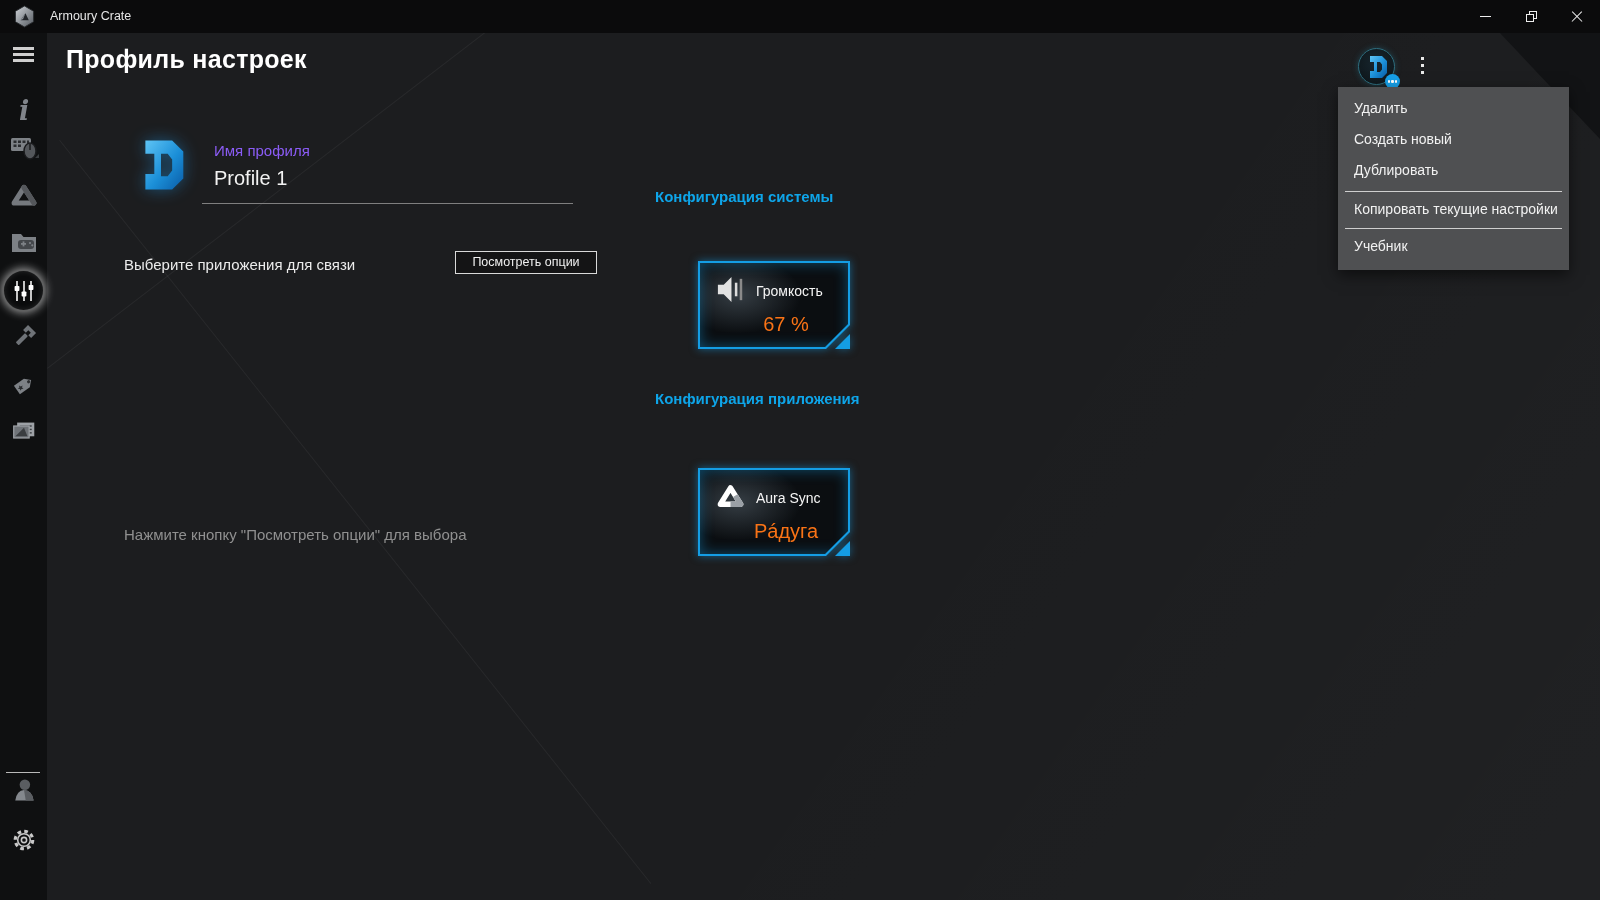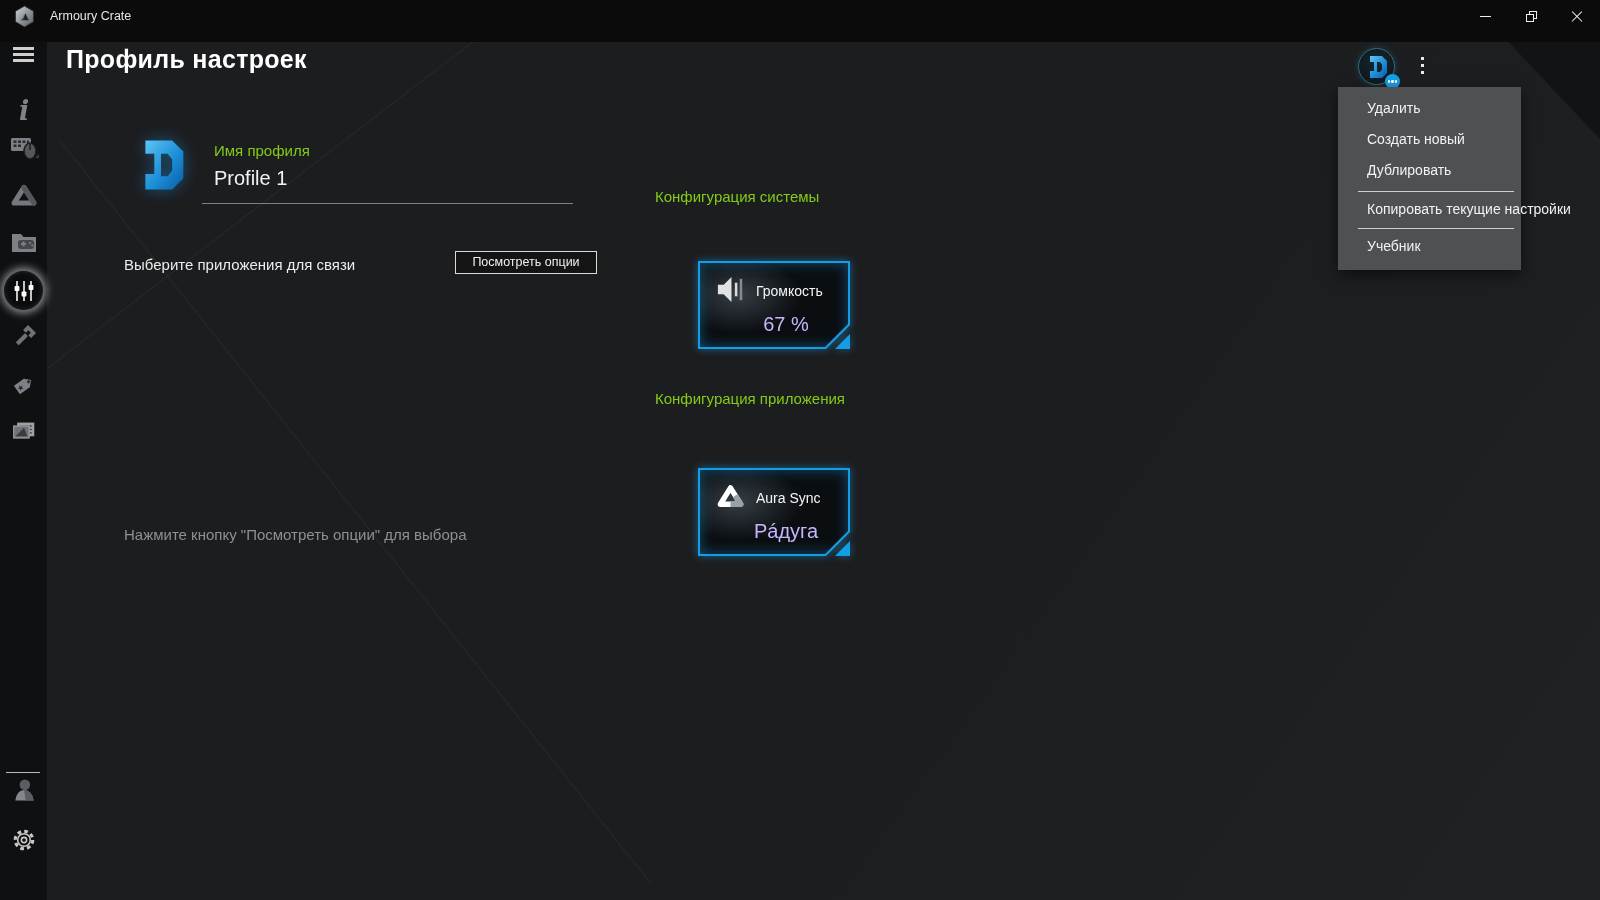--- a/index.html
+++ b/index.html
@@ -1,21 +1,21 @@
 <!DOCTYPE html>
 <html><head>
 <meta charset="utf-8">
 <style>
   * { margin:0; padding:0; box-sizing:border-box; }
   html,body { width:1600px; height:900px; overflow:hidden; background:#000; }
   body { font-family:"Liberation Sans","DejaVu Sans",sans-serif; cursor:default;
          -webkit-font-smoothing:antialiased; position:relative; }
 
   
-  .titlebar { position:absolute; left:0; top:0; width:1600px; height:42px; background:#0b0b0c; z-index:50; }
+  .titlebar { position:absolute; left:0; top:0; width:1600px; height:33px; background:#0b0b0c; z-index:50; }
   .app-logo { position:absolute; left:13px; top:5px; width:23px; height:23px; }
   .app-title { position:absolute; left:50px; top:0; height:33px; line-height:33px; font-size:12.5px; color:#e6e6e6; }
   .win-controls { position:absolute; right:0; top:0; height:33px; display:flex; }
   .win-btn { width:46px; height:33px; display:flex; align-items:center; justify-content:center; }
   .glyph-min { width:11px; height:0; border-top:1.4px solid #eee; }
   .glyph-restore { position:relative; width:11px; height:11px; }
   .glyph-restore .r1 { position:absolute; left:0; bottom:0; width:8px; height:8px; border:1.2px solid #eee; background:#0b0b0c; }
   .glyph-restore .r2 { position:absolute; right:0; top:0; width:8px; height:8px; border:1.2px solid #eee; }
   .glyph-close { position:relative; width:12px; height:12px; }
   .glyph-close:before,.glyph-close:after { content:""; position:absolute; left:-1px; top:5px; width:14px; height:1.4px; background:#eee; }
@@ -37,63 +37,63 @@
   .facet-wedge { position:absolute; right:0; top:0; width:100px; height:106px; background:#121315;
     clip-path:polygon(0 0,100% 0,100% 100%); }
   .facet-line { position:absolute; height:1px; background:rgba(255,255,255,.055); transform-origin:0 0; }
   .facet-a { left:0; top:335px; width:555px; transform:rotate(-37.5deg); }
   .facet-b { left:13px; top:107px; width:950px; transform:rotate(51.5deg); }
   .facet-tint { position:absolute; inset:0; background:linear-gradient(305deg, rgba(255,255,255,.018) 0%, rgba(255,255,255,0) 45%); }
 
   .page-title { position:absolute; left:19px; top:12px; font-size:25px; font-weight:700; color:#ffffff; letter-spacing:.3px; }
 
   .profile-logo { position:absolute; left:87px; top:103px; width:54px; height:58px; filter:drop-shadow(0 0 8px rgba(30,150,230,.45)); }
-  .name-label { position:absolute; left:167px; top:109px; font-size:15px; color:#84cc16; }
+  .name-label { position:absolute; left:167px; top:109px; font-size:15px; color:#8b5cf6; }
   .name-value { position:absolute; left:167px; top:134px; font-size:20px; color:#f2f2f2; }
   .name-underline { position:absolute; left:155px; top:170px; width:371px; height:1px; background:#7f7f7f; }
 
   .link-label { position:absolute; left:77px; top:223px; font-size:15px; color:#ececec; }
   .outline-btn { position:absolute; background:#141415; border:1px solid #d9d9d9; color:#f0f0f0; text-align:center; }
   .btn-options { left:408px; top:218px; width:142px; height:23px; line-height:21px; font-size:12.5px; }
   .btn-save { left:1297px; top:790px; width:184px; height:37px; line-height:35px; font-size:15px; }
 
-  .section-heading { position:absolute; font-size:15px; font-weight:400; color:#84cc16; }
+  .section-heading { position:absolute; font-size:15px; font-weight:700; color:#0ea5e9; }
   .h-sys { left:608px; top:155px; } .h-app { left:608px; top:357px; }
 
   .hint { position:absolute; left:77px; top:488px; font-size:15px; color:#909090; line-height:28px; }
   .hint span { display:block; }
 
   
   .card { position:absolute; width:152px; height:88px; }
   .card-volume { left:651px; top:228px; } .card-aura { left:651px; top:435px; } .card-cache { left:852px; top:435px; }
   .card.blue { filter:drop-shadow(0 0 4px rgba(20,157,228,.55)); }
   .cut-outer { position:absolute; inset:0; clip-path:polygon(0 0,100% 0,100% calc(100% - 24px),calc(100% - 24px) 100%,0 100%); }
   .blue .cut-outer { background:#149de4; }
   .gray .cut-outer { background:#3c3f42; }
   .cut-inner { position:absolute; clip-path:polygon(0 0,100% 0,100% calc(100% - 23px),calc(100% - 23px) 100%,0 100%); }
   .blue .cut-inner { inset:2px; background:radial-gradient(ellipse 90px 55px at 38px 32px, rgba(150,170,185,.30), rgba(0,0,0,0) 70%), #0b0e11;
     box-shadow:inset 0 0 14px rgba(20,157,228,.45); }
   .gray .cut-inner { inset:1px; background:radial-gradient(ellipse 80px 50px at 36px 30px, rgba(160,170,180,.12), rgba(0,0,0,0) 70%), #222528; }
   .corner-tri { position:absolute; right:0; bottom:0; width:15px; height:15px; background:#149de4; clip-path:polygon(100% 0,100% 100%,0 100%); }
   .card-icon { position:absolute; left:17px; top:13px; width:31px; height:31px; }
   .card-label { position:absolute; left:58px; top:22px; font-size:14px; color:#f5f5f5; }
-  .card-value { position:absolute; left:0; top:52px; width:100%; text-align:center; font-size:20px; color:#c4b5fd;padding-left:24px; }
+  .card-value { position:absolute; left:0; top:52px; width:100%; text-align:center; font-size:20px; color:#f97316;padding-left:24px; }
 
   
   .avatar { position:absolute; left:1311px; top:15px; width:37px; height:37px; border-radius:50%;
     background:radial-gradient(circle at 50% 40%, #17262e, #0d1418); border:1px solid #2d6f80;
     display:flex; align-items:center; justify-content:center; box-shadow:0 0 6px rgba(40,140,170,.35); }
   .avatar svg { width:24px; height:26px; }
   .avatar-badge { position:absolute; left:1338px; top:41px; width:15px; height:15px; border-radius:50%;
     background:#17a0e8; display:flex; align-items:center; justify-content:center; gap:1.5px; }
   .avatar-badge i { width:2.2px; height:2.2px; border-radius:50%; background:#fff; }
   .kebab { position:absolute; left:1374px; top:24px; width:4px; height:20px; }
   .kebab i { display:block; width:3.2px; height:3.2px; background:#e9e9e9; margin-bottom:3.6px; }
 
-  .menu { position:absolute; left:1291px; top:54px; width:183px; padding:6px 0 7px 13px;
+  .menu { position:absolute; left:1291px; top:54px; width:231px; padding:6px 0 7px 0;
     background:#4f5052; box-shadow:0 5px 14px rgba(0,0,0,.55); z-index:60; }
   .menu-item { height:31px; line-height:31px; padding:0 16px; font-size:14px; color:#f2f2f2; white-space:nowrap; }
   .menu-item.tall { height:28px; line-height:28px; margin:3px 0; }
   .menu-divider { height:1px; background:#cfcfcf; margin:5px 7px 2px 7px; }
 </style>
 </head>
 <body>
 
 <svg width="0" height="0" style="position:absolute">
   <defs>

